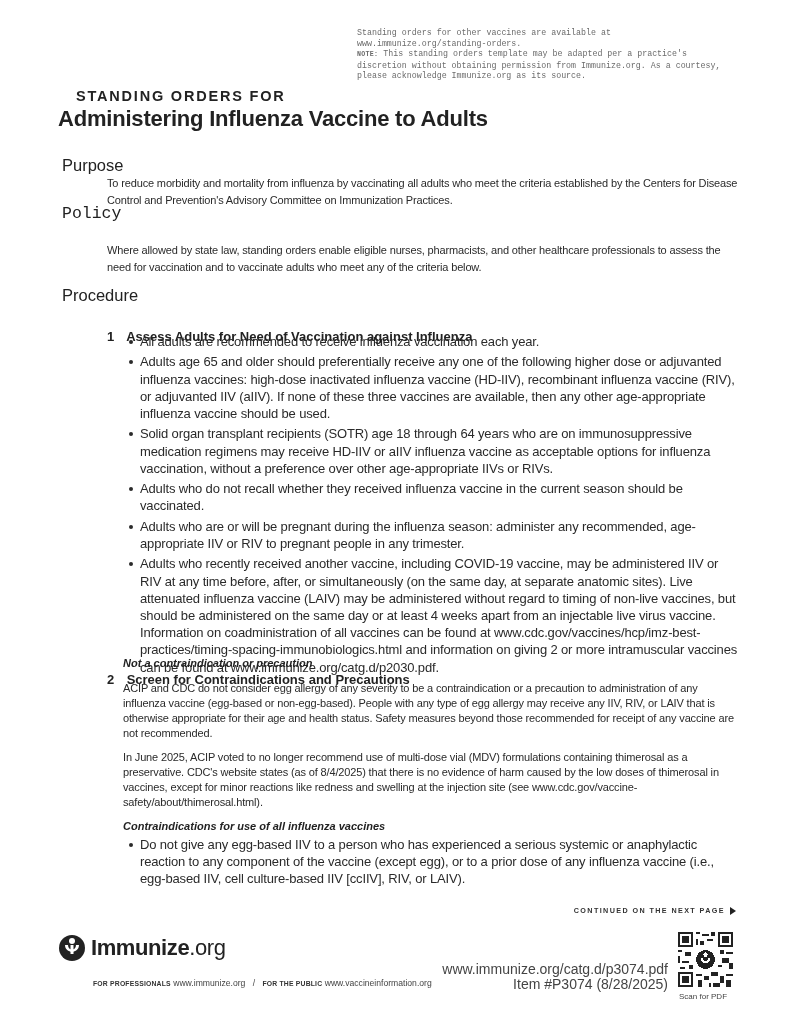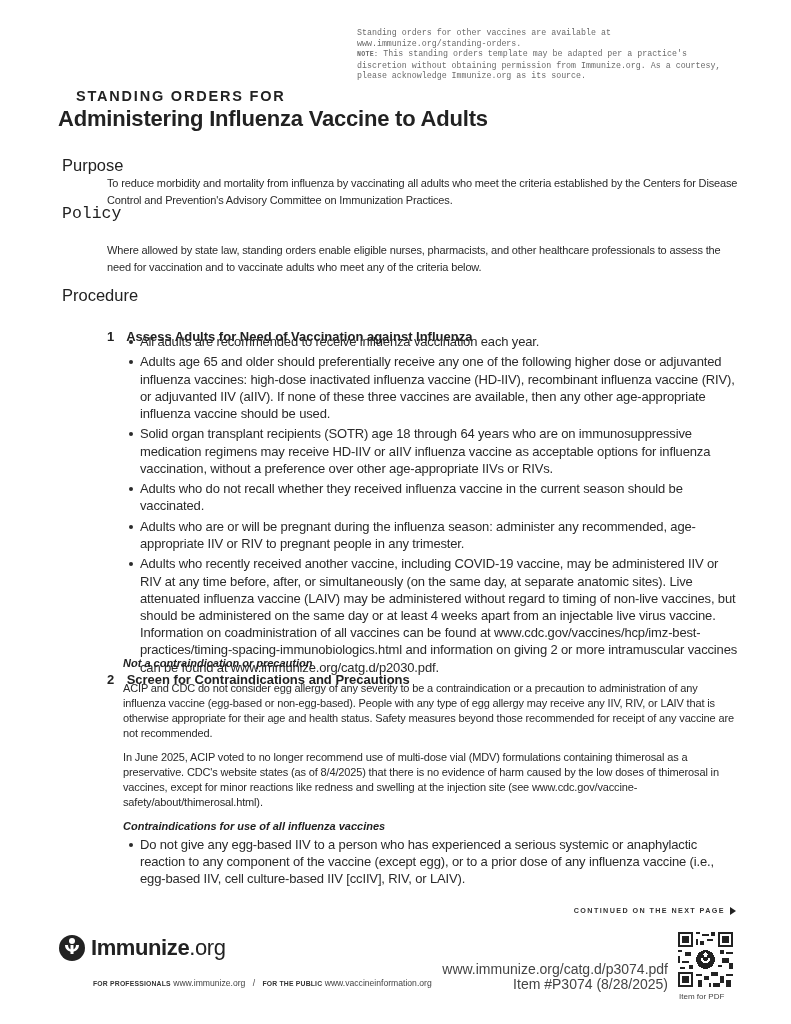--- a/index.html
+++ b/index.html
@@ -188,13 +188,13 @@
       <rect x="19" y="20" width="2" height="3"></rect>
       <rect x="22" y="19" width="3" height="1"></rect>
     <rect x="16" y="23" width="3" height="2"></rect>
       <rect x="22" y="22" width="2" height="3"></rect>
       <rect x="14" y="23" width="1" height="2"></rect>
     <circle cx="12.5" cy="12.5" r="4.3"></circle>
   </g>
   <circle cx="12.5" cy="10.3" r="1" fill="#fff"></circle>
   <path d="M10.2 11.6 C10.2 15, 14.8 15, 14.8 11.6 L13.8 11.6 C13.8 13.8, 11.2 13.8, 11.2 11.6 Z" fill="#fff"></path>
 </svg>
-<div class="qr-caption">Item for PDF</div>
+<div class="qr-caption">Scan for PDF</div>
 
 </body></html>

